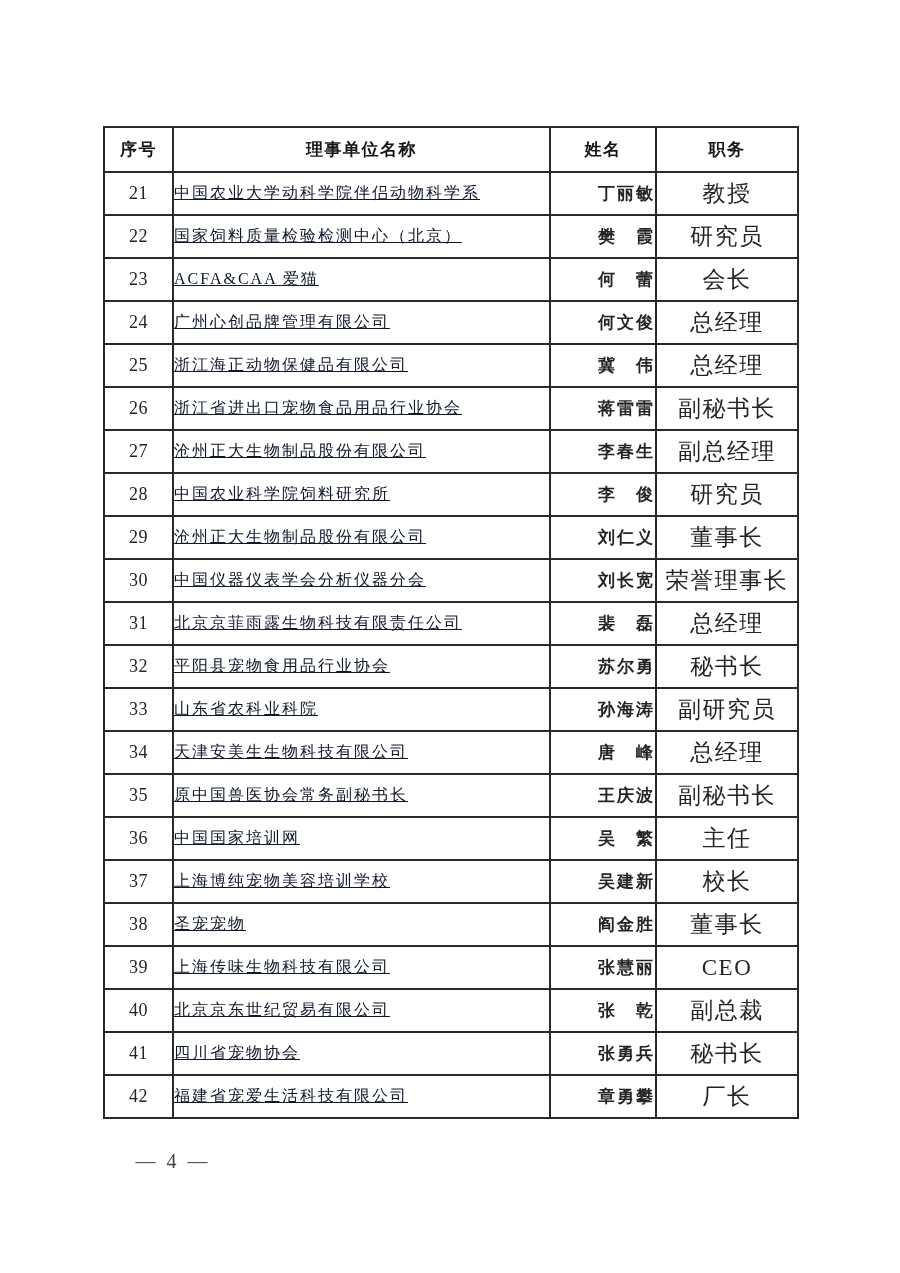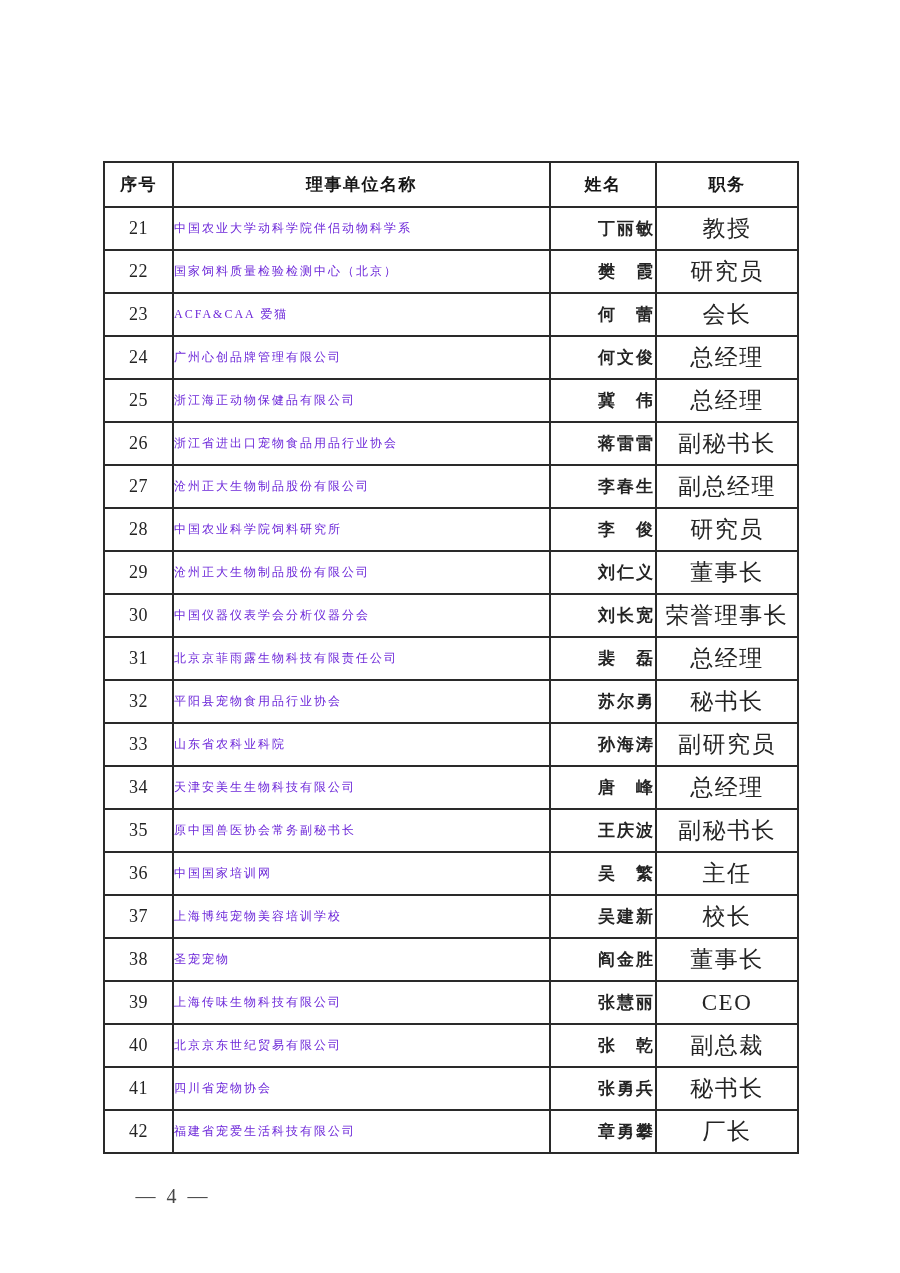--- a/index.html
+++ b/index.html
@@ -11,21 +11,20 @@
     font-family: "Liberation Serif", "DejaVu Serif", serif;
     color: #222222;
     overflow: hidden;
   }
   .page {
     position: absolute;
     left: 0; top: 0;
     width: 900px;
     height: 1117px;
     background: #ffffff;
-    margin-top: 35px;
   }
   table.roster {
     position: absolute;
     left: 103px;
     top: 126px;
     width: 694px;
     border-collapse: collapse;
     table-layout: fixed;
   }
   table.roster th,
@@ -48,23 +47,24 @@
   }
   td.no {
     text-align: center;
     font-size: 18px;
     letter-spacing: 0.5px;
     color: #242424;
   }
   td.org {
     text-align: left;
     padding-left: 5px;
-    font-size: 12px;
+    font-size: 16px;
     letter-spacing: 2px;
-    color: #6d28d9;
+    color: #0f172a;
+    text-decoration: underline;
   }
   td.person {
     text-align: right;
     font-size: 17px;
     letter-spacing: 2px;
     color: #242424;
     font-weight: bold;
   }
   td.title {
     text-align: center;

